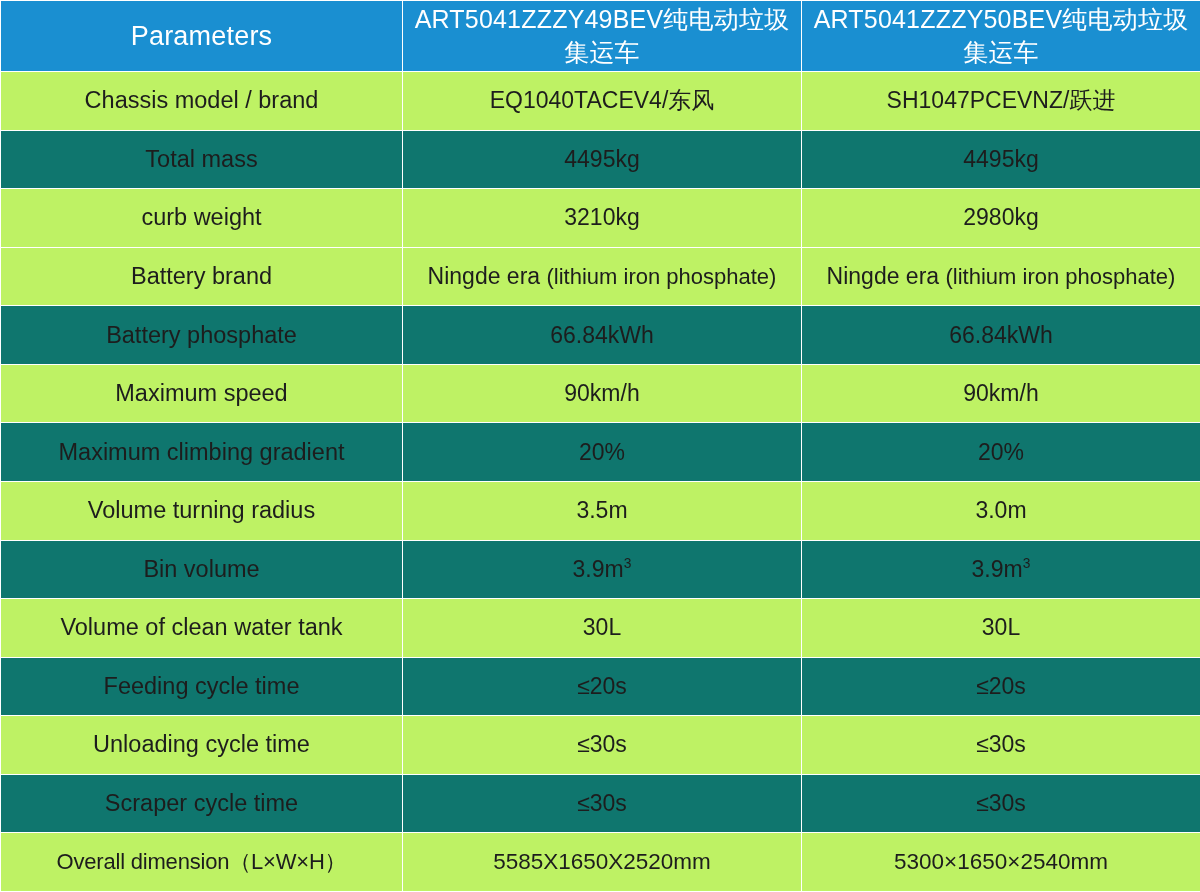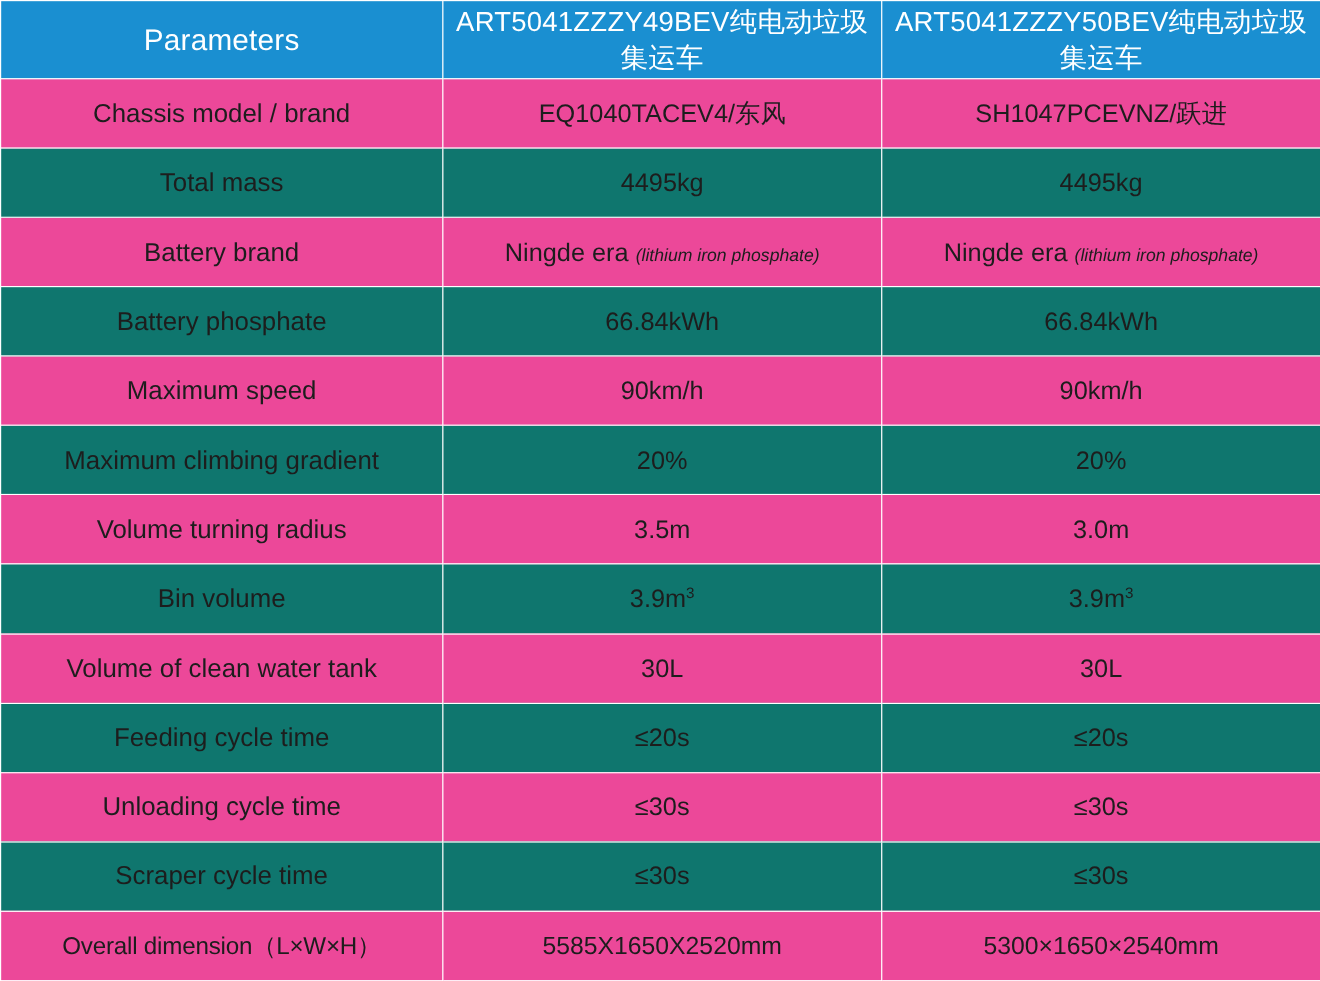--- a/index.html
+++ b/index.html
@@ -40,28 +40,27 @@
   }
   thead th.param-head {
     font-size: 27px;
   }
   tbody td {
     font-size: 23px;
     color: #1d1d1d;
     font-weight: normal;
     height: 55.5px;
   }
-  tbody tr.odd td { background: #ec4899; }
+  tbody tr.odd td { background: #bef264; }
   tbody tr.even td { background: #0f766e; }
   tbody td.label-cell { font-size: 23.5px; }
   tbody td.small-label { font-size: 22px; letter-spacing: -0.2px; }
   tbody td.dim-value { font-size: 22.5px; }
   .sub {
-    font-size: 16px;
-    font-style: italic;
+    font-size: 22px;
   }
   sup {
     font-size: 0.6em;
     vertical-align: super;
     line-height: 0;
   }
 </style>
 </head>
 <body>
 
@@ -81,20 +80,25 @@
   <tbody>
     <tr class="odd">
       <td class="label-cell">Chassis model / brand</td>
       <td>EQ1040TACEV4/东风</td>
       <td>SH1047PCEVNZ/跃进</td>
     </tr>
     <tr class="even">
       <td class="label-cell">Total mass</td>
       <td>4495kg</td>
       <td>4495kg</td>
+    </tr>
+    <tr class="odd">
+      <td class="label-cell">curb weight</td>
+      <td>3210kg</td>
+      <td>2980kg</td>
     </tr>
     <tr class="odd">
       <td class="label-cell">Battery brand</td>
       <td><span>Ningde era</span> <span class="sub">(lithium iron phosphate)</span></td>
       <td><span>Ningde era</span> <span class="sub">(lithium iron phosphate)</span></td>
     </tr>
     <tr class="even">
       <td class="label-cell">Battery phosphate</td>
       <td>66.84kWh</td>
       <td>66.84kWh</td>

